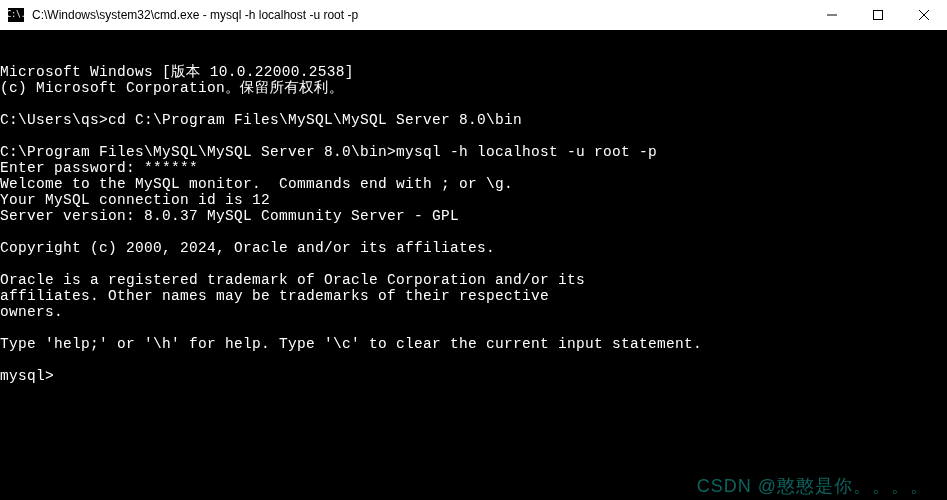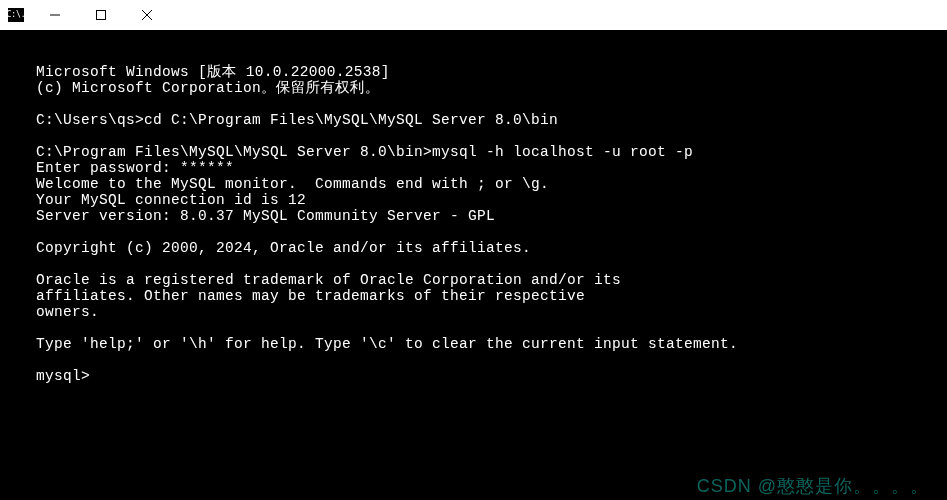--- a/index.html
+++ b/index.html
@@ -6,31 +6,32 @@
   html, body { width: 947px; height: 500px; overflow: hidden; font-family: "Segoe UI", Arial, sans-serif; }
   .window { width: 947px; height: 500px; background: #000; display: flex; flex-direction: column; }
   .titlebar { height: 30px; background: #fff; display: flex; align-items: center; padding-left: 8px; color: #000; font-size: 12px; }
   .titlebar .icon { width: 16px; height: 14px; background: #000; margin-right: 8px; display: flex; align-items: center; justify-content: center; }
   .titlebar .icon span { color:#fff; font-size:8px; font-family:Consolas,monospace; line-height:1; }
   .titlebar .title { flex: 1; white-space: nowrap; overflow: hidden; text-overflow: ellipsis; }
   .winbtns { display: flex; height: 100%; }
   .winbtn { width: 46px; height: 100%; display: flex; align-items: center; justify-content: center; color: #000; }
   .winbtn svg { width: 10px; height: 10px; stroke: #000; stroke-width: 1; fill: none; }
   .terminal { flex: 1; background: #000; color: #fff; font-family: "NSimSun","SimSun","Consolas","Courier New",monospace; font-size: 14.5px; line-height: 16px; padding: 2px 0 0 0; white-space: pre; overflow: hidden; position: relative; letter-spacing: 0.3px; }
-  .terminal .line { min-height: 16px; margin-left: 36px; }
+  .terminal .line { min-height: 16px; }
   .watermark { position: absolute; right: 18px; bottom: 6px; color: #0f766e; font-family: "Microsoft YaHei","SimSun",sans-serif; font-size: 18px; letter-spacing: 1px; pointer-events: none; opacity: 0.85; }
 </style>
 </head>
 <body>
 
 <div class="window">
   <div class="titlebar">
     <div class="icon">
         <span>C:\.</span>
       </div>
+    <div class="title">C:\Windows\system32\cmd.exe - mysql  -h localhost -u root -p</div>
     <div class="winbtns">
       <div class="winbtn" title="minimize">
         <svg viewBox="0 0 10 10">
             <line x1="0" y1="5" x2="10" y2="5"></line>
           </svg>
       </div>
       <div class="winbtn" title="maximize">
         <svg viewBox="0 0 10 10">
             <rect x="0.5" y="0.5" width="9" height="9"></rect>
           </svg>

